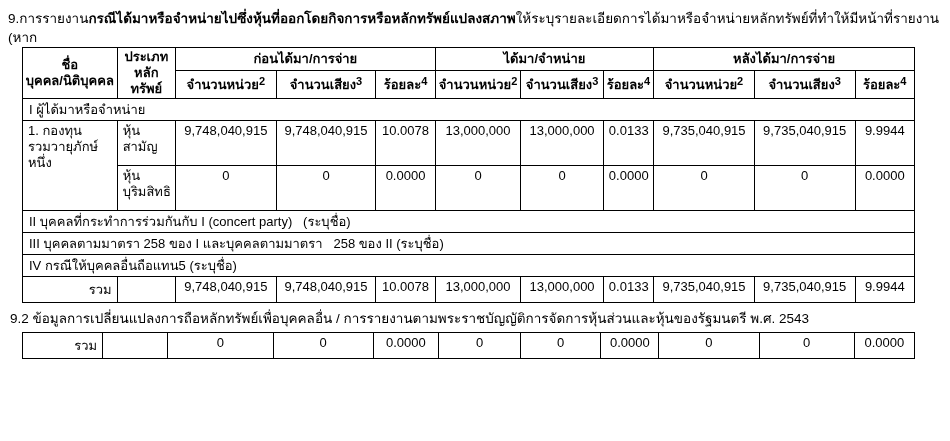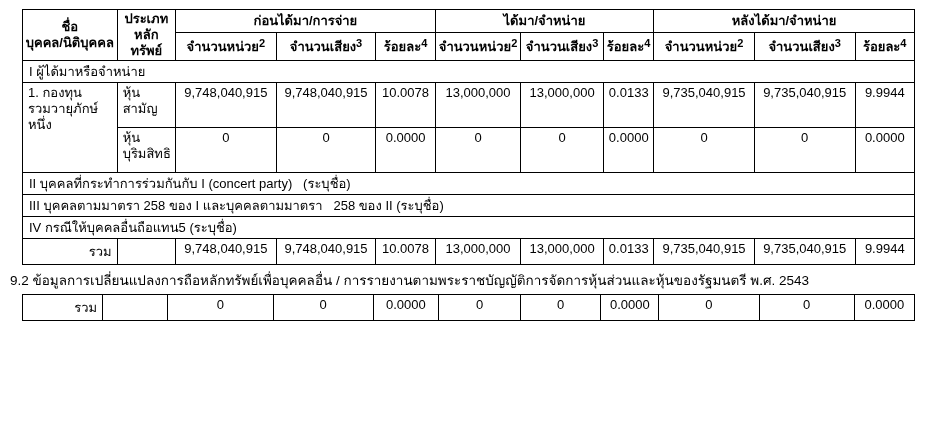--- a/index.html
+++ b/index.html
@@ -68,20 +68,21 @@
   }
   tr.total-row td { height: 26px; }
   td.total-label { text-align: right; vertical-align: middle; }
 </style>
 </head>
 <body>
 
 <div class="page">
 
   <div class="para">
+    <div class="para-line"><span>9.การรายงาน</span><span class="para-bold">กรณีได้มาหรือจำหน่ายไปซึ่งหุ้นที่ออกโดยกิจการหรือหลักทรัพย์แปลงสภาพ</span><span>ให้ระบุรายละเอียดการได้มาหรือจำหน่ายหลักทรัพย์ที่ทำให้มีหน้าที่รายงาน (หาก</span></div>
   </div>
 
 
   <table class="report">
     <colgroup>
       <col style="width:94px">
         <col style="width:58px">
       <col style="width:100px">
         <col style="width:99px">
         <col style="width:59px">
@@ -93,21 +94,21 @@
         <col style="width:59px">
     </colgroup>
     <thead>
       <tr>
         <th rowspan="2">ชื่อ
 บุคคล/นิติบุคคล</th>
         <th rowspan="2">ประเภท
 หลักทรัพย์</th>
         <th colspan="3" class="group-hdr">ก่อนได้มา/การจ่าย</th>
         <th colspan="3" class="group-hdr">ได้มา/จำหน่าย</th>
-        <th colspan="3" class="group-hdr">หลังได้มา/จำหน่าย</th>
+        <th colspan="3" class="group-hdr">หลังได้มา/การจ่าย</th>
       </tr>
       <tr>
         <th class="sub-hdr"><span>จำนวนหน่วย</span><sup class="hdr-sup">2</sup></th>
         <th class="sub-hdr"><span>จำนวนเสียง</span><sup class="hdr-sup">3</sup></th>
         <th class="sub-hdr"><span>ร้อยละ</span><sup class="hdr-sup">4</sup></th>
         <th class="sub-hdr"><span>จำนวนหน่วย</span><sup class="hdr-sup">2</sup></th>
         <th class="sub-hdr"><span>จำนวนเสียง</span><sup class="hdr-sup">3</sup></th>
         <th class="sub-hdr"><span>ร้อยละ</span><sup class="hdr-sup">4</sup></th>
         <th class="sub-hdr"><span>จำนวนหน่วย</span><sup class="hdr-sup">2</sup></th>
         <th class="sub-hdr"><span>จำนวนเสียง</span><sup class="hdr-sup">3</sup></th>

